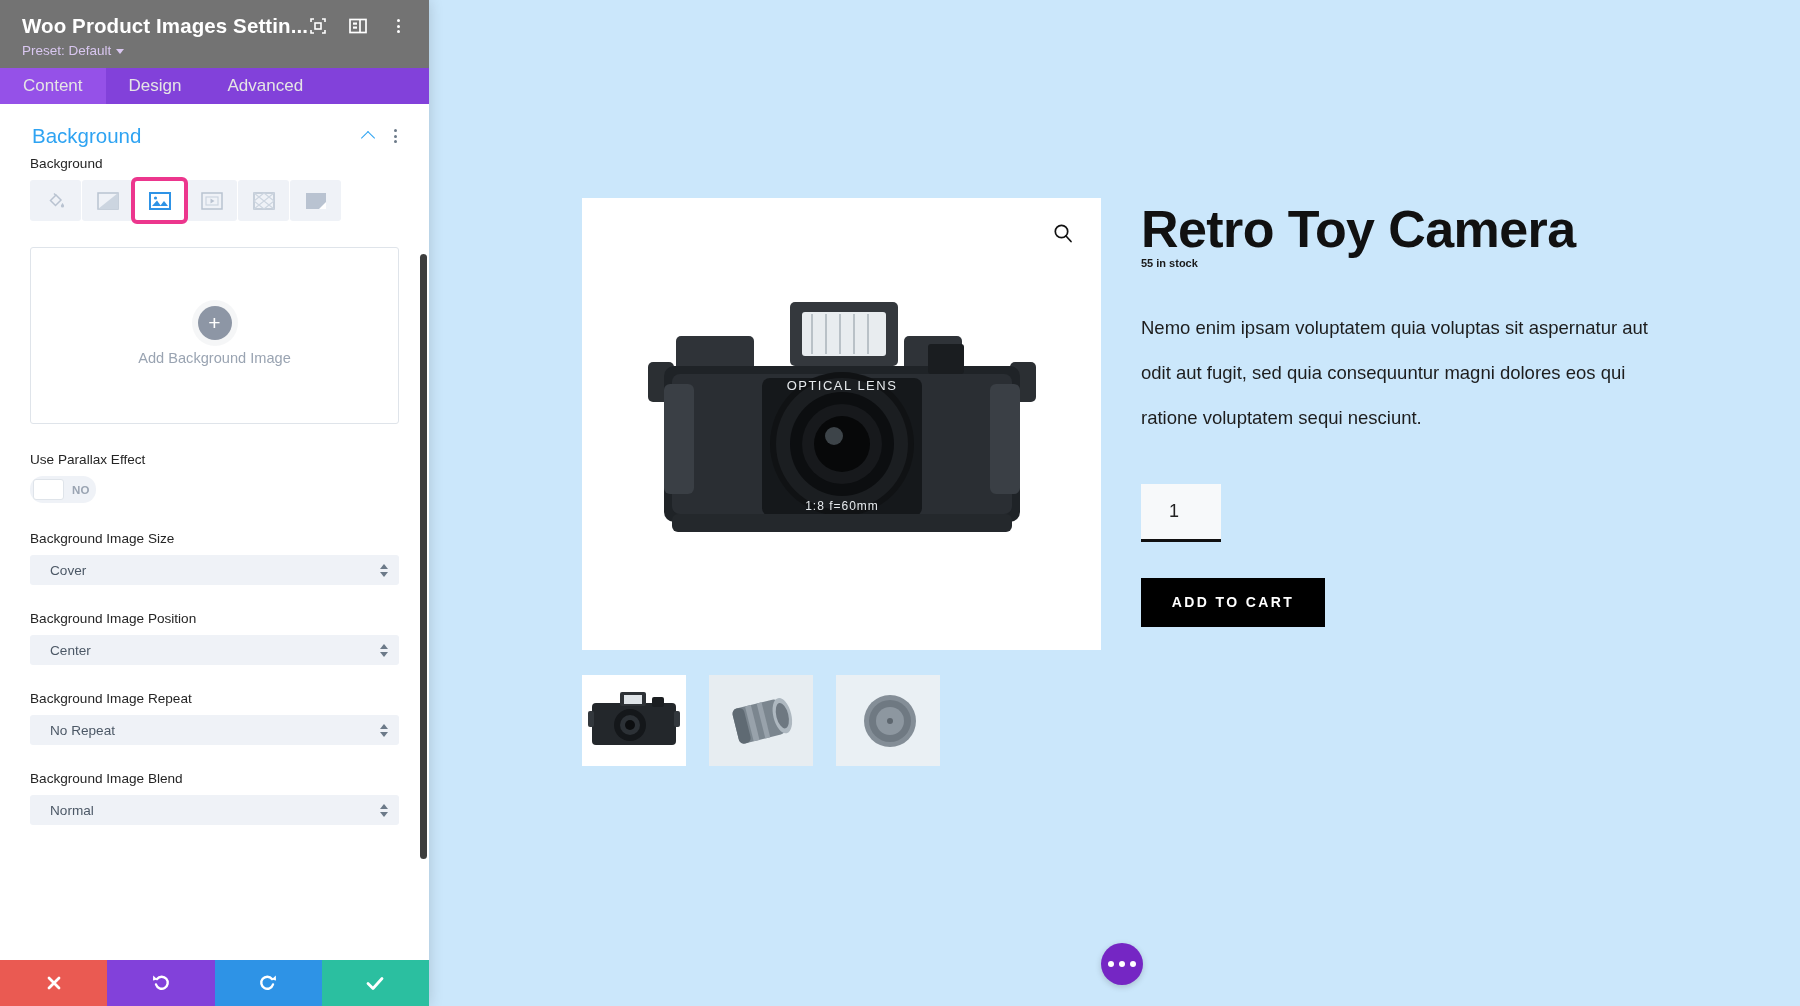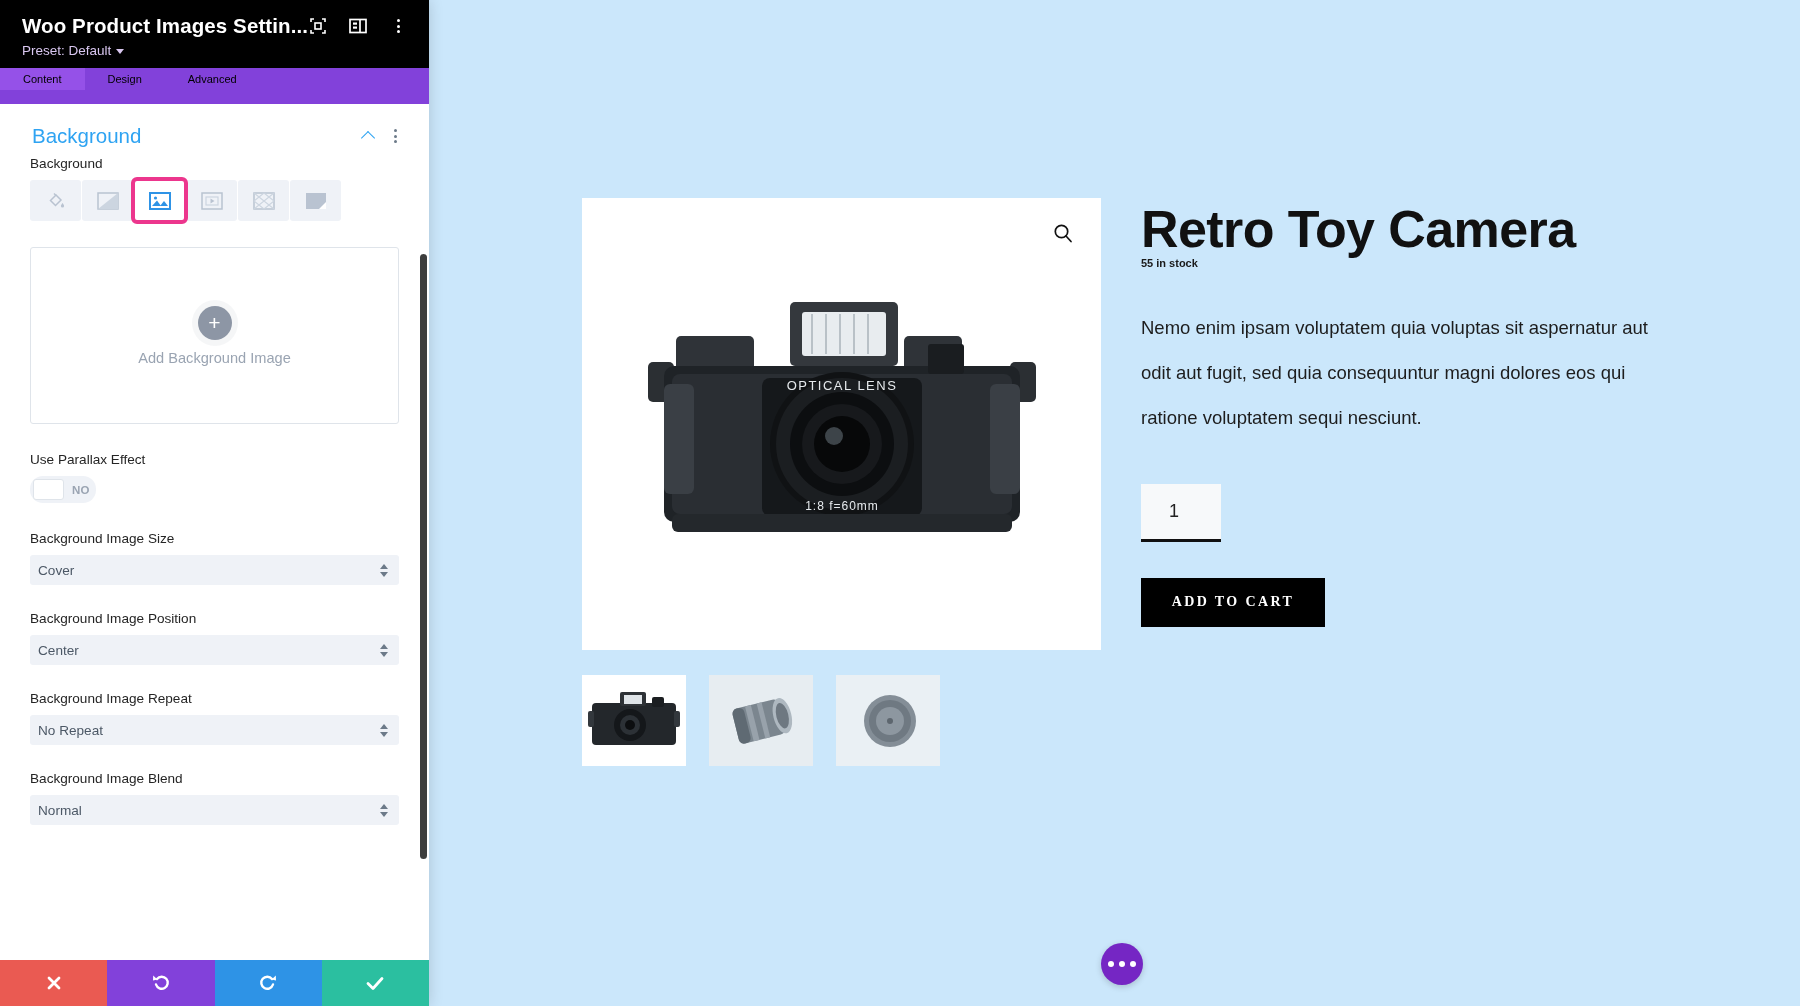--- a/index.html
+++ b/index.html
@@ -15,21 +15,21 @@
   .panel {
     position: relative;
     width: 429px; height: 1006px;
     background: #ffffff;
     display: flex; flex-direction: column;
     flex: 0 0 429px;
     box-shadow: 0 0 14px rgba(0,0,0,0.16);
     z-index: 5;
   }
   .panel-header {
-    background: #000000;
+    background: #737373;
     padding: 14px 22px 10px 22px;
     position: relative;
   }
   .panel-header-top { display: flex; align-items: center; }
   .panel-title {
     color: #ffffff;
     font-size: 20.5px;
     font-weight: bold;
     letter-spacing: 0.1px;
     white-space: nowrap;
@@ -51,24 +51,24 @@
     display: inline-block;
     position: relative; top: 1px;
   }
   .tabs {
     display: flex;
     background: #8241da;
     height: 36px;
   }
   .tab {
     display: flex; align-items: center; justify-content: center;
-    color: #000000;
-    font-size: 11px;
+    color: #e5e5e5;
+    font-size: 17px;
     padding: 0 23px;
-    height: 22px;
+    height: 36px;
     cursor: pointer;
     white-space: nowrap;
   }
   .tab.active { background: #9551e8; font-weight: normal; }
 
   .panel-body {
     flex: 1;
     overflow: hidden;
     position: relative;
     background: #ffffff;
@@ -181,21 +181,21 @@
   
   .select-wrap {
     position: relative;
     height: 30px;
     background: #eff2f7;
     border-radius: 3px;
     margin-bottom: 26px;
     display: flex; align-items: center;
     cursor: pointer;
   }
-  .select-value { font-size: 13.6px; color: #4c5866; padding-left: 8px; }
+  .select-value { font-size: 13.6px; color: #4c5866; padding-left: 20px; }
   .select-arrows {
     margin-left: auto; margin-right: 11px;
     display: flex; flex-direction: column; gap: 3px;
   }
   .arr-up, .arr-dn { width: 0; height: 0; border-left: 4px solid transparent; border-right: 4px solid transparent; }
   .arr-up { border-bottom: 5px solid #6c7a89; }
   .arr-dn { border-top: 5px solid #6c7a89; }
 
   
   .panel-scroll {
@@ -304,21 +304,20 @@
   .cart-btn {
     margin-top: 36px;
     width: 184px; height: 49px;
     background: #000000;
     color: #ffffff;
     display: flex; align-items: center; justify-content: center;
     font-size: 14px;
     font-weight: bold;
     letter-spacing: 2.4px;
     cursor: pointer;
-    font-family: Liberation Serif, serif;
   }
   .fab {
     position: absolute;
     left: 672px; top: 943px;
     width: 42px; height: 42px;
     border-radius: 50%;
     background: #7526c4;
     display: flex; align-items: center; justify-content: center;
     gap: 5px;
     cursor: pointer;

